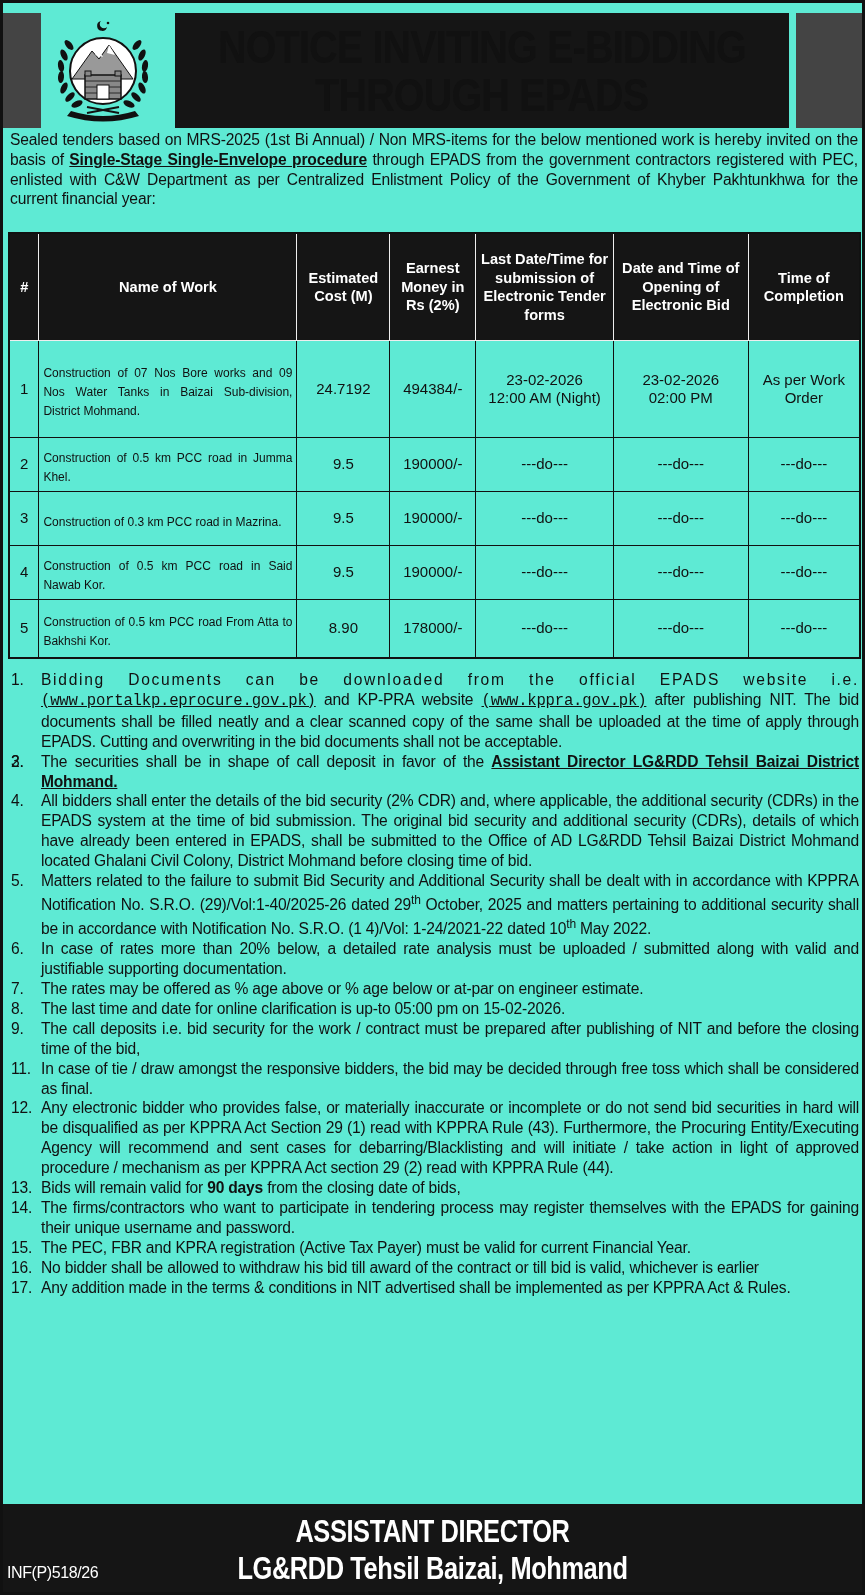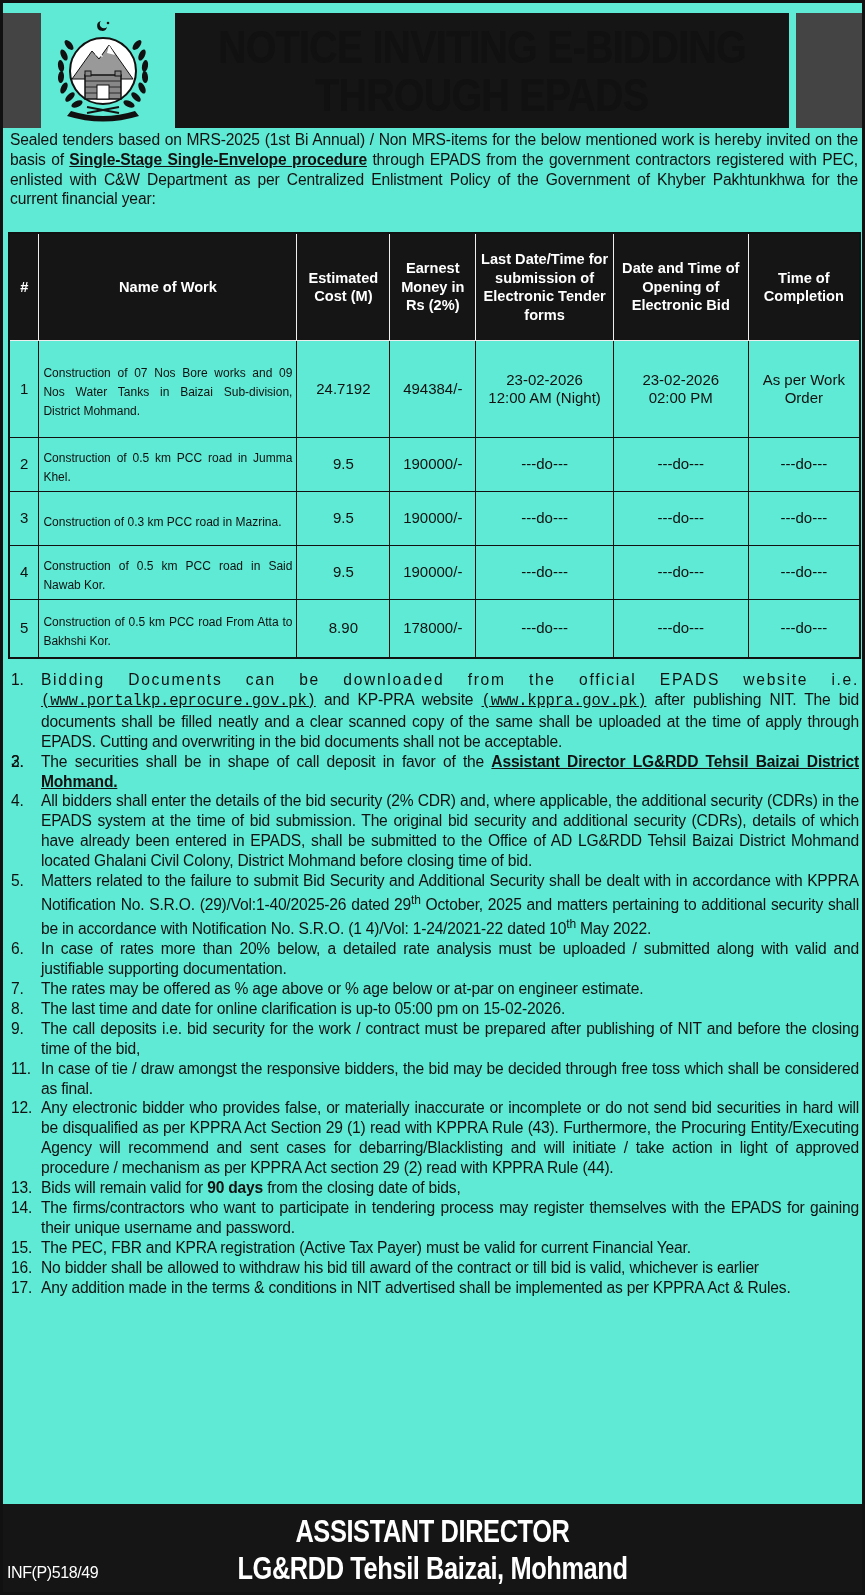--- a/index.html
+++ b/index.html
@@ -226,15 +226,15 @@
     <li><span class="n">13.</span><span>Bids will remain valid for </span><b>90 days</b><span> from the closing date of bids,</span></li>
     <li><span class="n">14.</span><span>The firms/contractors who want to participate in tendering process may register themselves with the EPADS for gaining their unique username and password.</span></li>
     <li><span class="n">15.</span><span>The PEC, FBR and KPRA registration (Active Tax Payer) must be valid for current Financial Year.</span></li>
     <li><span class="n">16.</span><span>No bidder shall be allowed to withdraw his bid till award of the contract or till bid is valid, whichever is earlier</span></li>
     <li><span class="n">17.</span><span>Any addition made in the terms &amp; conditions in NIT advertised shall be implemented as per KPPRA Act &amp; Rules.</span></li>
   </ol>
 
   <div class="footer">
     <div class="sig1">ASSISTANT DIRECTOR</div>
     <div class="sig2">LG&amp;RDD Tehsil Baizai, Mohmand</div>
-    <div class="ref">INF(P)518/49</div>
+    <div class="ref">INF(P)518/26</div>
   </div>
 </div>
 
 </body></html>

